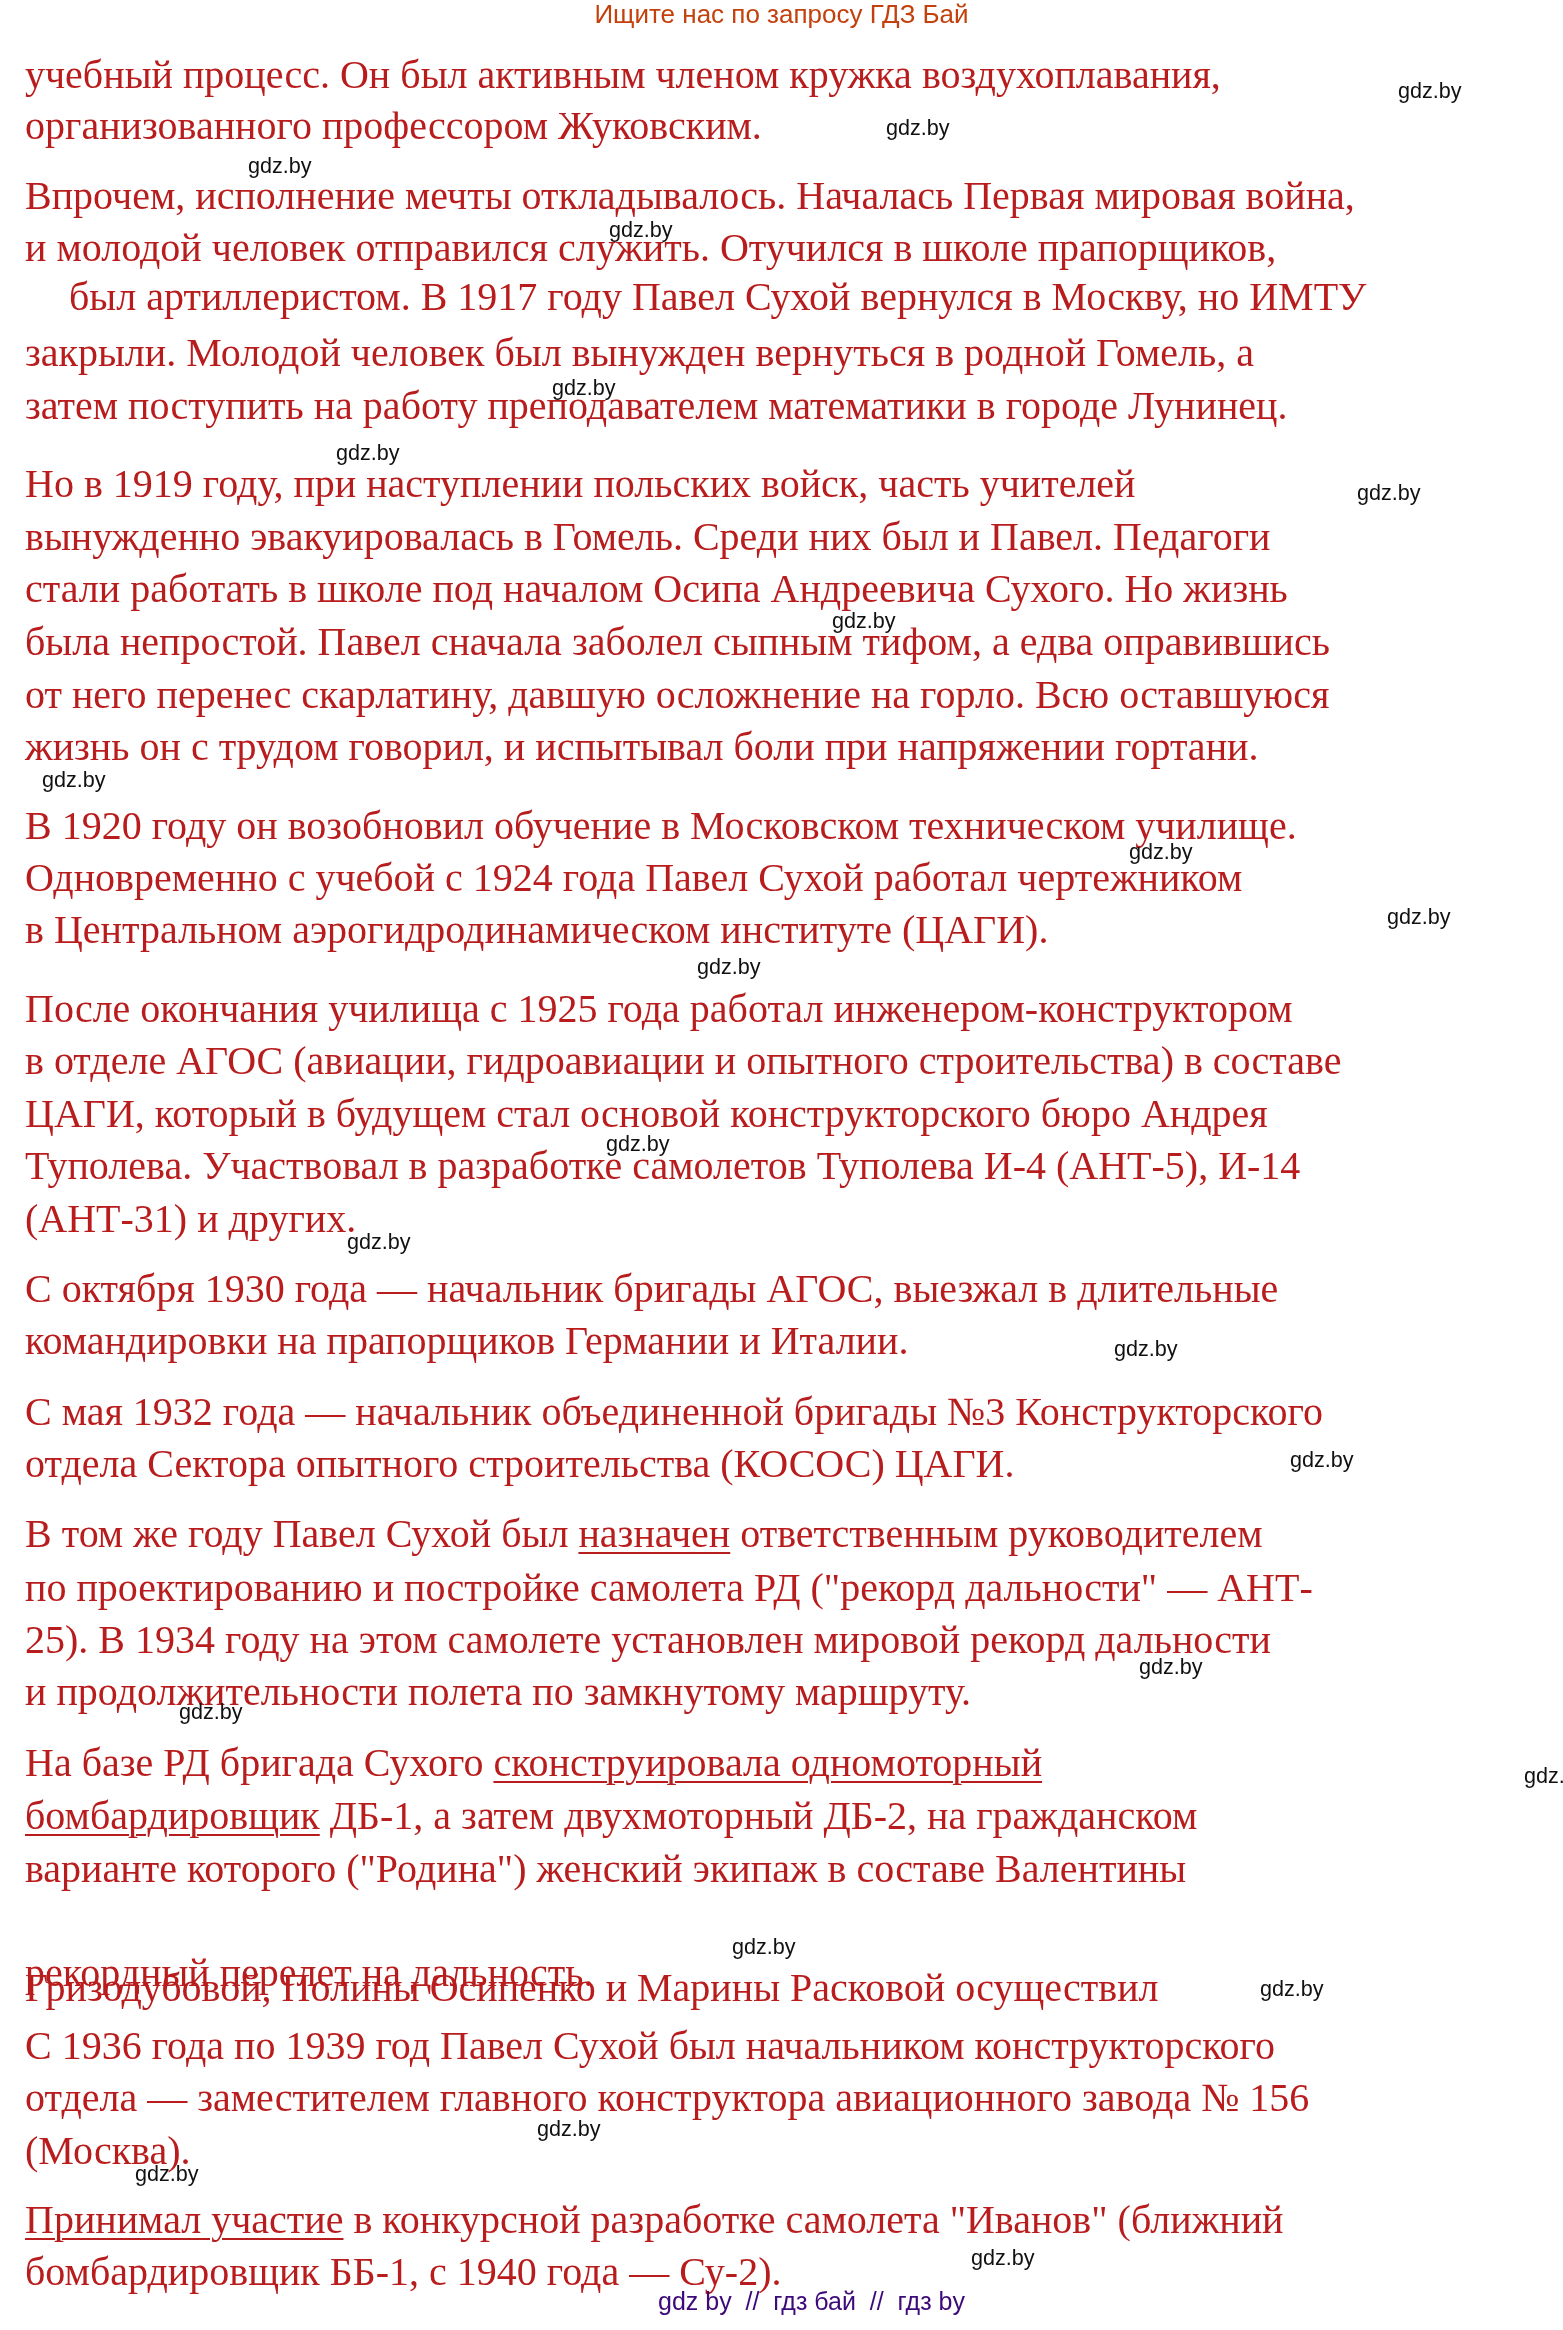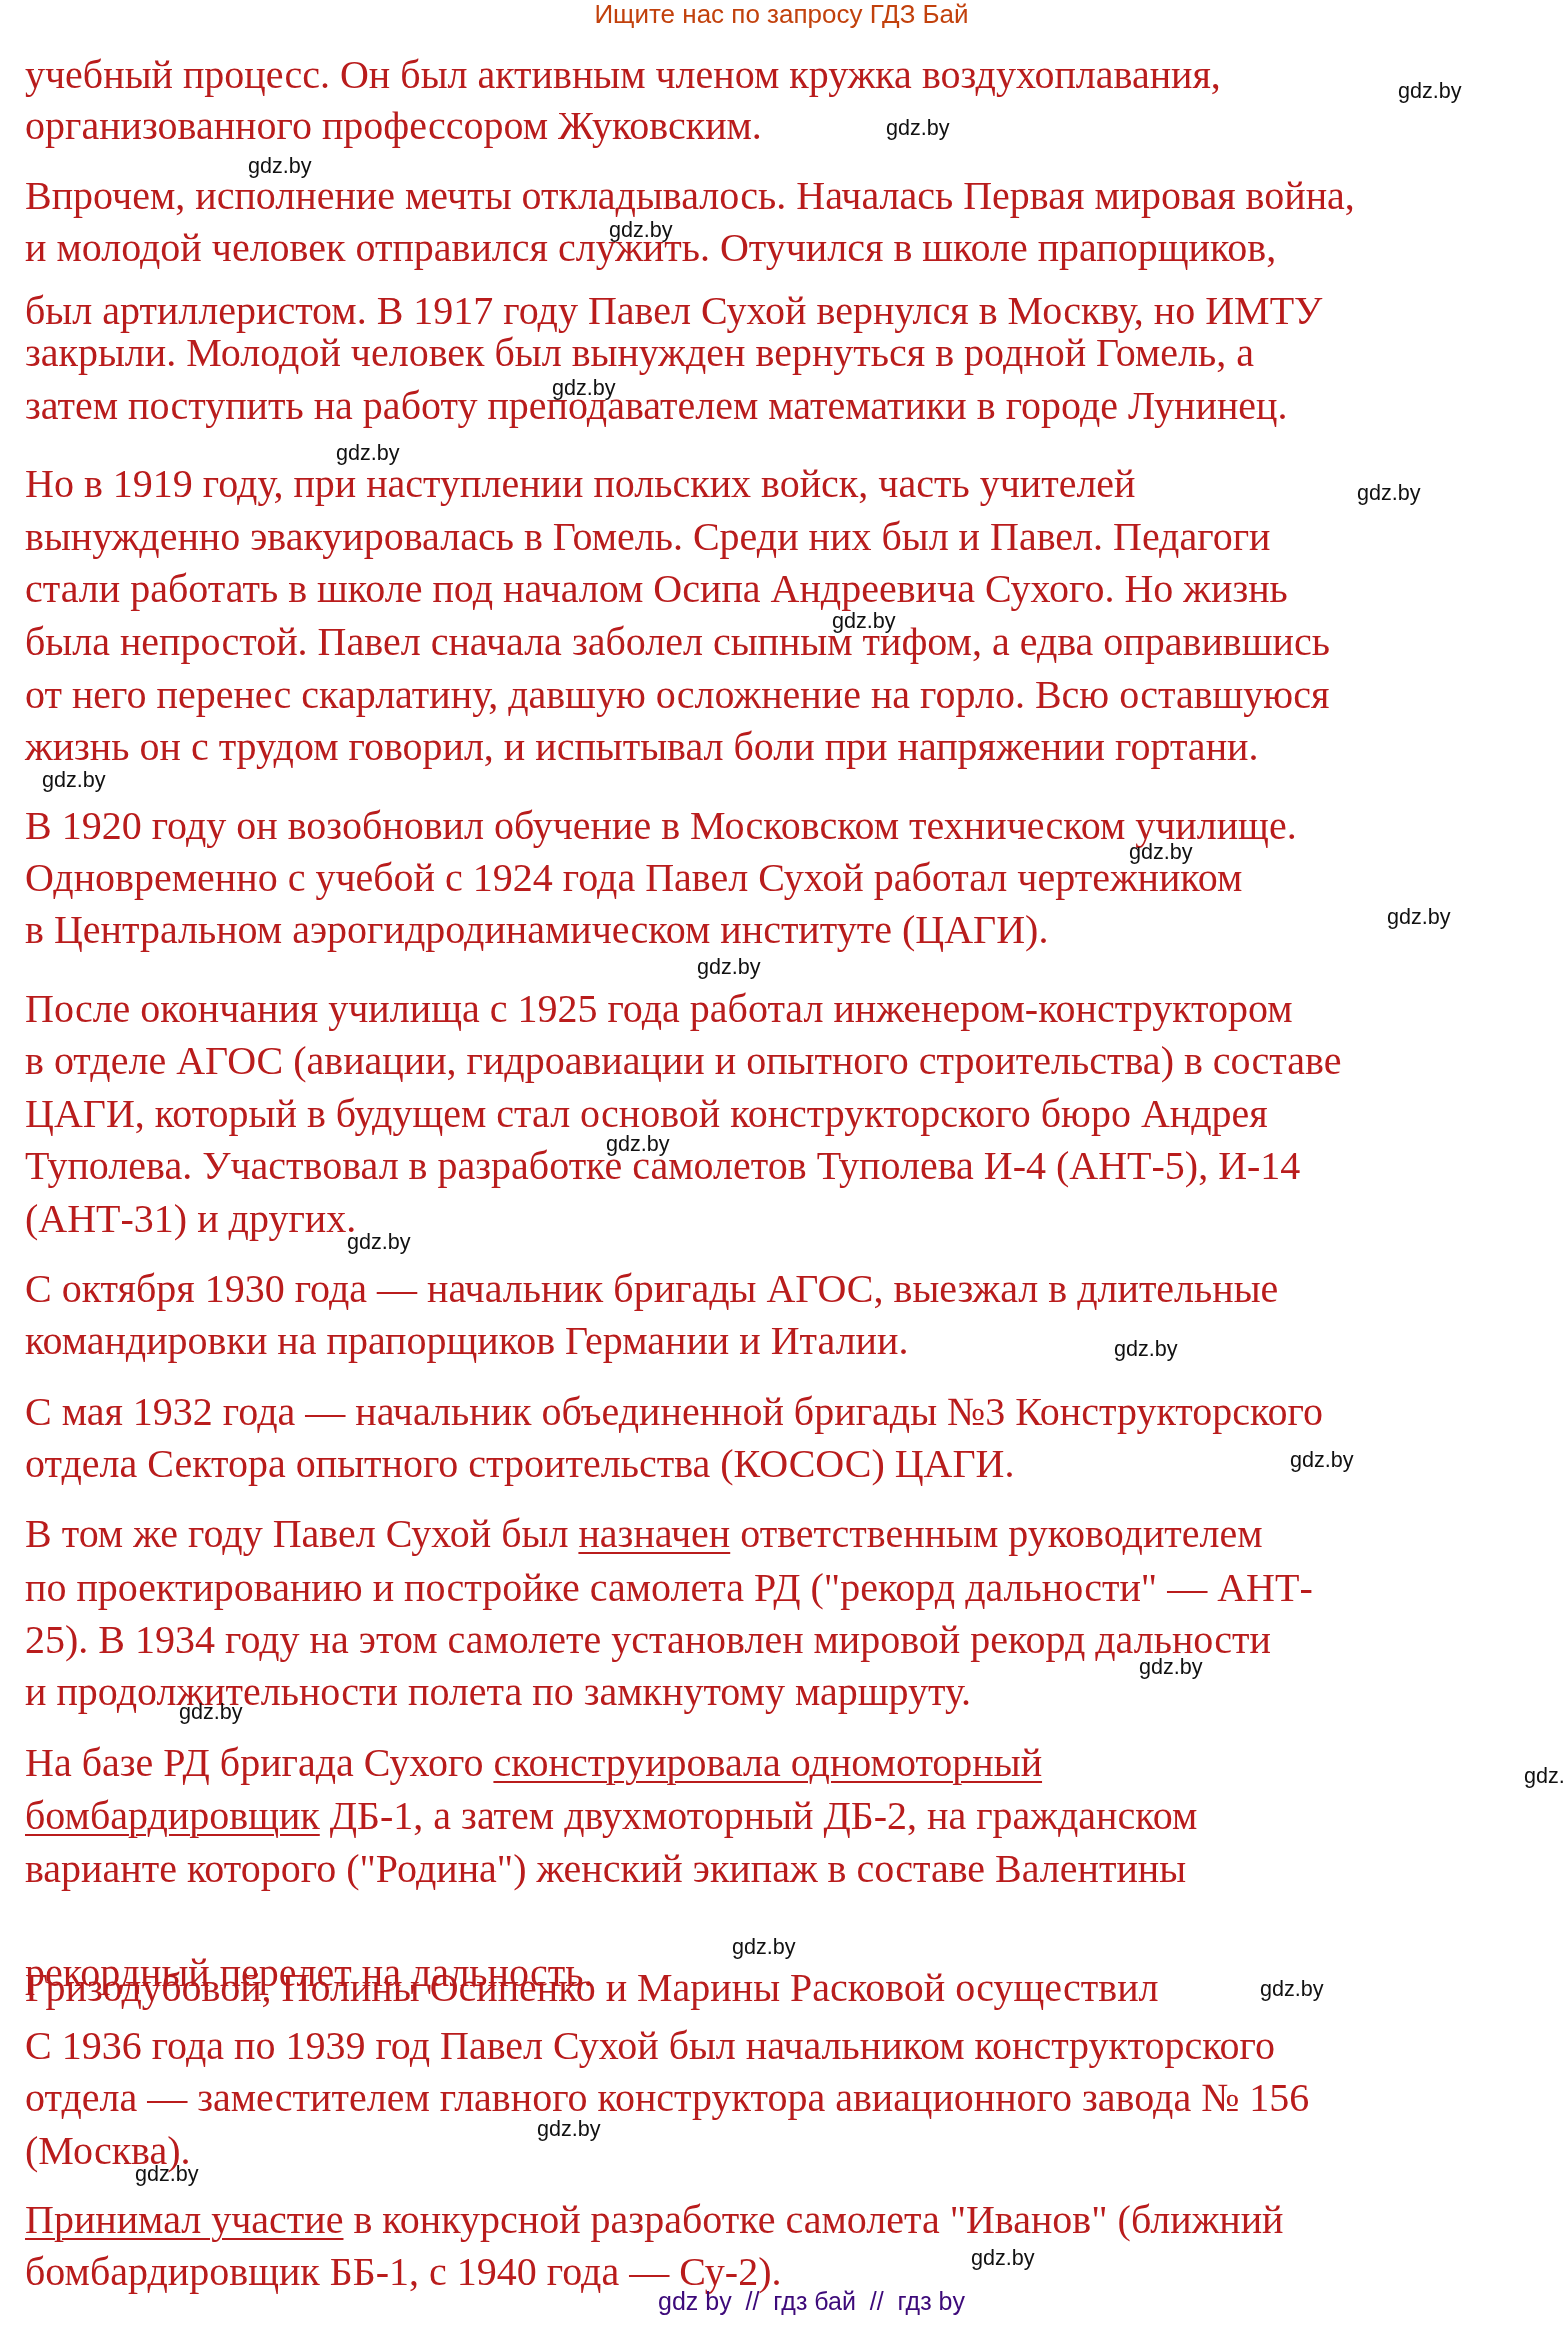--- a/index.html
+++ b/index.html
@@ -29,21 +29,21 @@
 </head>
 <body>
 
 <div class="header" style="color:#c2410c;">Ищите нас по запросу ГДЗ Бай</div>
 
 <div class="line" style="top:52px;">учебный процесс. Он был активным членом кружка воздухоплавания,</div>
 <div class="line" style="top:103px;">организованного профессором Жуковским.</div>
 
 <div class="line" style="top:173px;">Впрочем, исполнение мечты откладывалось. Началась Первая мировая война,</div>
 <div class="line" style="top:225px;">и молодой человек отправился служить. Отучился в школе прапорщиков,</div>
-<div class="line" style="top:288px;">был артиллеристом. В 1917 году Павел Сухой вернулся в Москву, но ИМТУ</div>
+<div class="line" style="top:274px;margin-left:44px;">был артиллеристом. В 1917 году Павел Сухой вернулся в Москву, но ИМТУ</div>
 <div class="line" style="top:330px;">закрыли. Молодой человек был вынужден вернуться в родной Гомель, а</div>
 <div class="line" style="top:383px;">затем поступить на работу преподавателем математики в городе Лунинец.</div>
 
 <div class="line" style="top:461px;">Но в 1919 году, при наступлении польских войск, часть учителей</div>
 <div class="line" style="top:514px;">вынужденно эвакуировалась в Гомель. Среди них был и Павел. Педагоги</div>
 <div class="line" style="top:566px;">стали работать в школе под началом Осипа Андреевича Сухого. Но жизнь</div>
 <div class="line" style="top:619px;">была непростой. Павел сначала заболел сыпным тифом, а едва оправившись</div>
 <div class="line" style="top:672px;">от него перенес скарлатину, давшую осложнение на горло. Всю оставшуюся</div>
 <div class="line" style="top:724px;">жизнь он с трудом говорил, и испытывал боли при напряжении гортани.</div>
 

